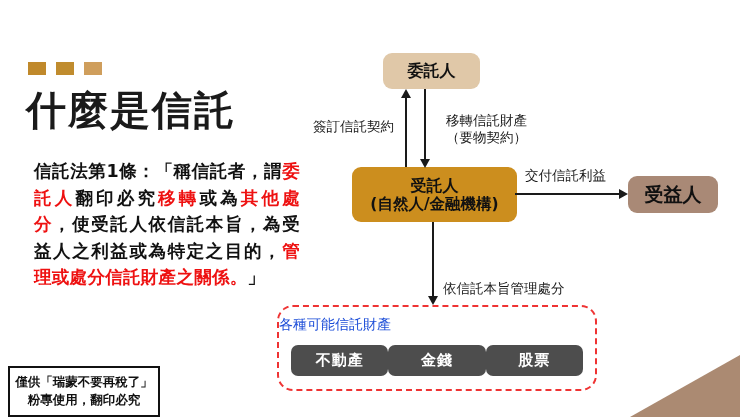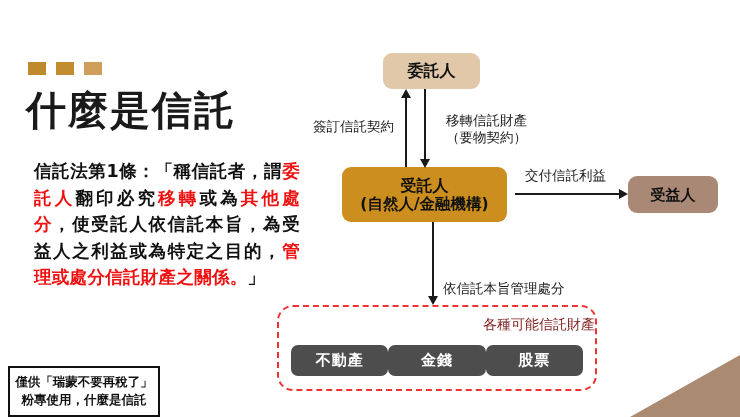--- a/index.html
+++ b/index.html
@@ -102,38 +102,38 @@
   }
   .node-settlor {
     left: 383px;
     top: 53px;
     width: 97px;
     height: 36px;
     background: #e0c8a8;
     font-size: 16px;
   }
   .node-trustee {
-    left: 342px;
+    left: 352px;
     top: 167px;
     width: 165px;
     height: 55px;
     background: #cc8e1e;
     font-size: 16px;
     flex-direction: column;
   }
   .node-trustee .l2 {
     font-size: 15.5px;
   }
   .node-beneficiary {
     left: 628px;
     top: 176px;
     width: 90px;
     height: 37px;
     background: #a98976;
-    font-size: 15px;
+    font-size: 19px;
   }
 
   
   .vline {
     position: absolute;
     width: 2px;
     background: #1a1a1a;
   }
   .hline {
     position: absolute;
@@ -181,23 +181,23 @@
     box-sizing: border-box;
     border: 2px dashed #ef3333;
     border-radius: 16px;
     background: #ffffff;
   }
   .assets-title {
     position: absolute;
     top: 9px;
     left: 0;
     right: 0;
-    text-align: right;
+    text-align: left;
     font-size: 14px;
-    color: #7f1d1d;
+    color: #1d4ed8;
   }
   .assets-row {
     position: absolute;
     left: 12px;
     right: 12px;
     top: 38px;
     display: flex;
     justify-content: space-between;
   }
   .asset-chip {
@@ -226,21 +226,21 @@
     <div class="deco-square" style="background:#c08c2e"></div>
     <div class="deco-square" style="background:#cf9e5c"></div>
   </div>
 
   <div class="page-title">什麼是信託</div>
 
   <div class="law-quote" id="law-quote"><span>信託法第1條：「稱信託者，謂</span><span class="hi">委託人</span><span>翻印必究</span><span class="hi">移轉</span><span>或為</span><span class="hi">其他處分</span><span>，使受託人依信託本旨，為受益人之利益或為特定之目的，</span><span class="hi">管理或處分信託財產之關係。</span><span>」</span></div>
 
   <div class="watermark">
     <div>僅供「瑞蒙不要再稅了」</div>
-    <div>粉專使用，什麼是信託</div>
+    <div>粉專使用，翻印必究</div>
   </div>
 
   <div class="node node-settlor">
     <span>委託人</span>
   </div>
 
   <div class="node node-trustee">
     <span class="l1">受託人</span>
     <span class="l2">(自然人/金融機構)</span>
   </div>

